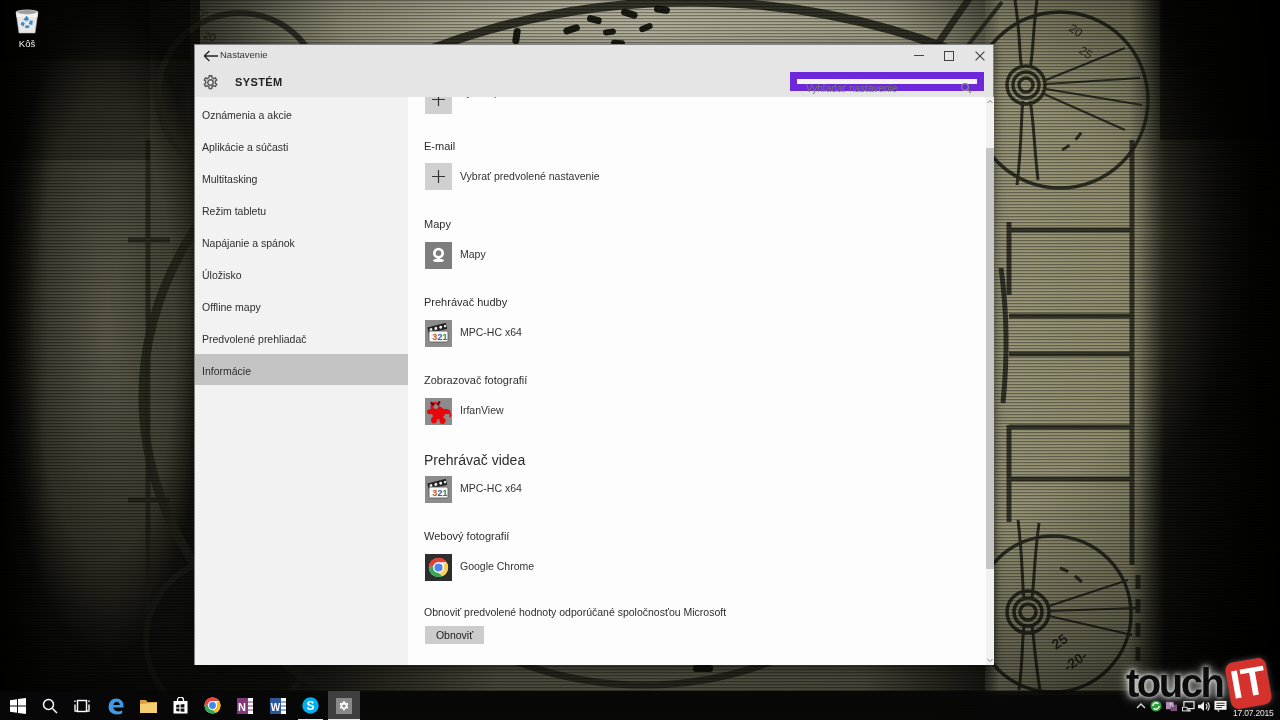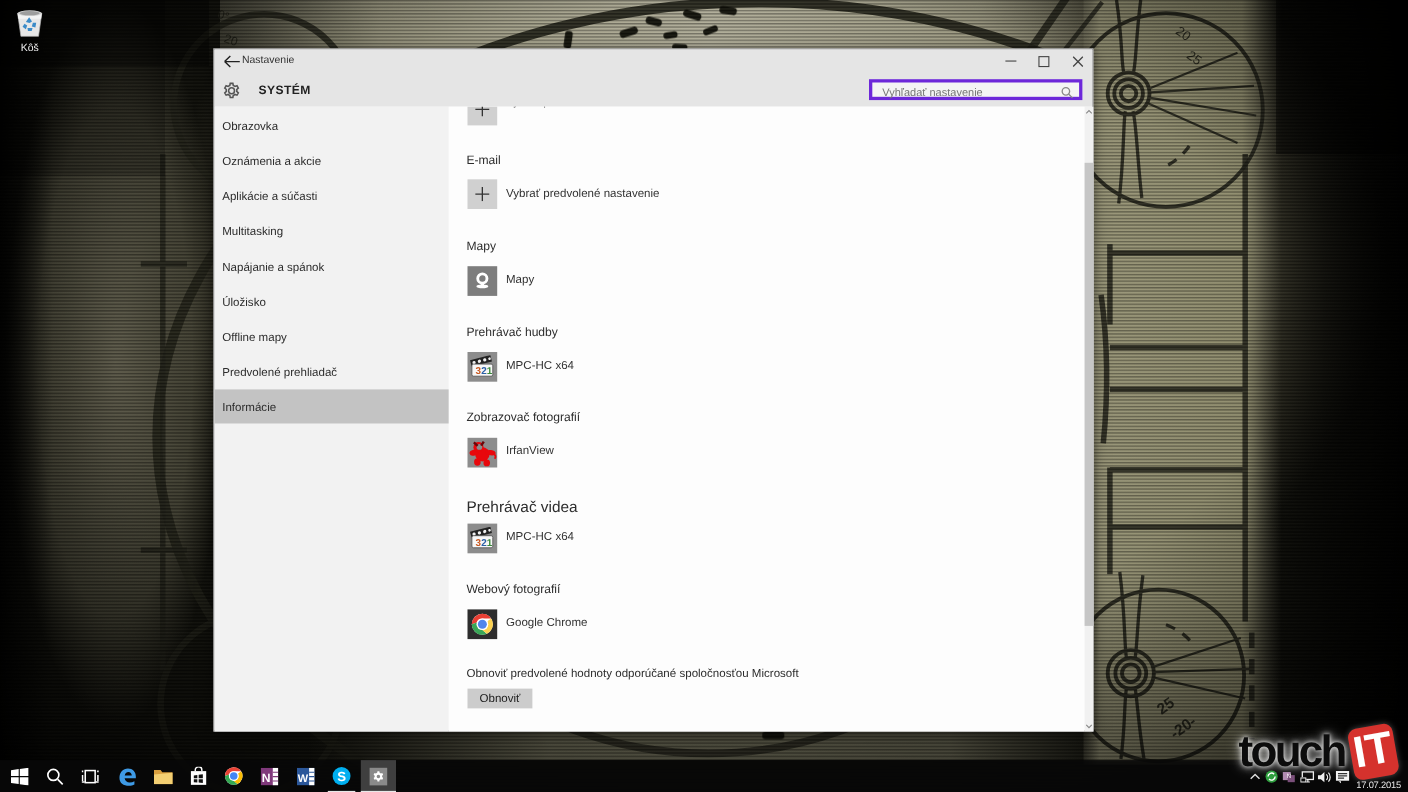--- a/index.html
+++ b/index.html
@@ -196,35 +196,35 @@
       <path d="M0.6 0.6 L9.4 9.4 M9.4 0.6 L0.6 9.4" stroke="#444" stroke-width="1.2"></path>
     </svg>
 
     <svg class="abs" width="17" height="17" viewBox="0 0 24 24" style="left:7px;top:29px">
       <path fill="none" stroke="#555" stroke-width="2" d="M12 8.2 a3.8 3.8 0 1 0 0 7.6 a3.8 3.8 0 1 0 0 -7.6 M10.3 2.5 h3.4 l.5 2.7 a7.3 7.3 0 0 1 2.2 1.3 l2.6-.9 1.7 2.9 -2 1.8 a7.3 7.3 0 0 1 0 2.6 l2 1.8 -1.7 2.9 -2.6-.9 a7.3 7.3 0 0 1 -2.2 1.3 l-.5 2.7 h-3.4 l-.5-2.7 a7.3 7.3 0 0 1 -2.2-1.3 l-2.6.9 -1.7-2.9 2-1.8 a7.3 7.3 0 0 1 0-2.6 l-2-1.8 1.7-2.9 2.6.9 a7.3 7.3 0 0 1 2.2-1.3 z"></path>
     </svg>
     <div class="abs" style="left:40px;top:31px;font-size:11px;font-weight:bold;
          letter-spacing:0.4px;color:#222">SYSTÉM</div>
 
     <div class="abs" style="left:595px;top:27px;width:194px;height:19px;background:#f4f4f4;
-         border:3px solid #6d28d9;box-sizing:border-box;">
+         border:7px solid #6d28d9;box-sizing:border-box;">
       <div class="abs" style="left:9px;top:3.5px;font-size:10px;color:#767676">Vyhľadať nastavenie</div>
       <svg class="abs" width="12" height="12" viewBox="0 0 12 12" style="right:5px;top:3px">
         <circle cx="5" cy="5" r="3.4" fill="none" stroke="#888" stroke-width="1.2"></circle>
         <line x1="7.6" y1="7.6" x2="11" y2="11" stroke="#888" stroke-width="1.2"></line>
       </svg>
     </div>
 
     <div class="abs" style="left:0;top:52px;width:213px;height:568px;background:#f2f2f2">
       <div class="abs" style="left:0;top:257px;width:213px;height:31px;background:#c3c3c3"></div>
       <div class="abs" style="left:7px;top:2px;width:200px;font-size:10.5px;color:#2d2d2d;line-height:32px">
-        <div style="height:32px">Obrazovka</div>
         <div style="height:32px">Oznámenia a akcie</div>
         <div style="height:32px">Aplikácie a súčasti</div>
         <div style="height:32px">Multitasking</div>
+        <div style="height:32px">Režim tabletu</div>
         <div style="height:32px">Napájanie a spánok</div>
         <div style="height:32px">Úložisko</div>
         <div style="height:32px">Offline mapy</div>
         <div style="height:32px">Predvolené prehliadač</div>
         <div style="height:32px">Informácie</div>
       </div>
     </div>
 
     <div class="abs" id="content" style="left:213px;top:52px;width:578px;height:568px;overflow:hidden;background:#fdfdfd">
 

